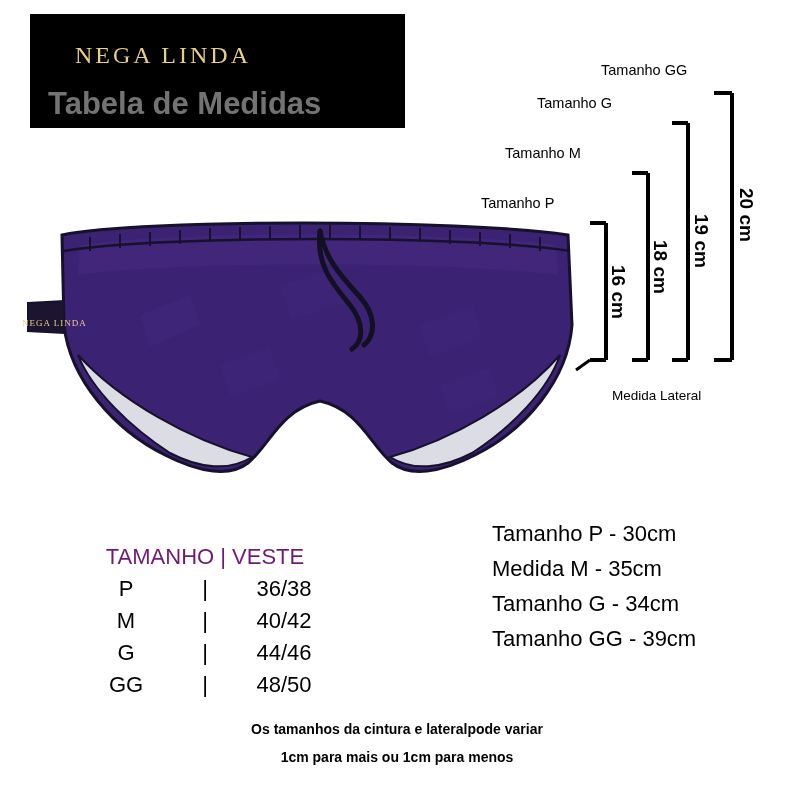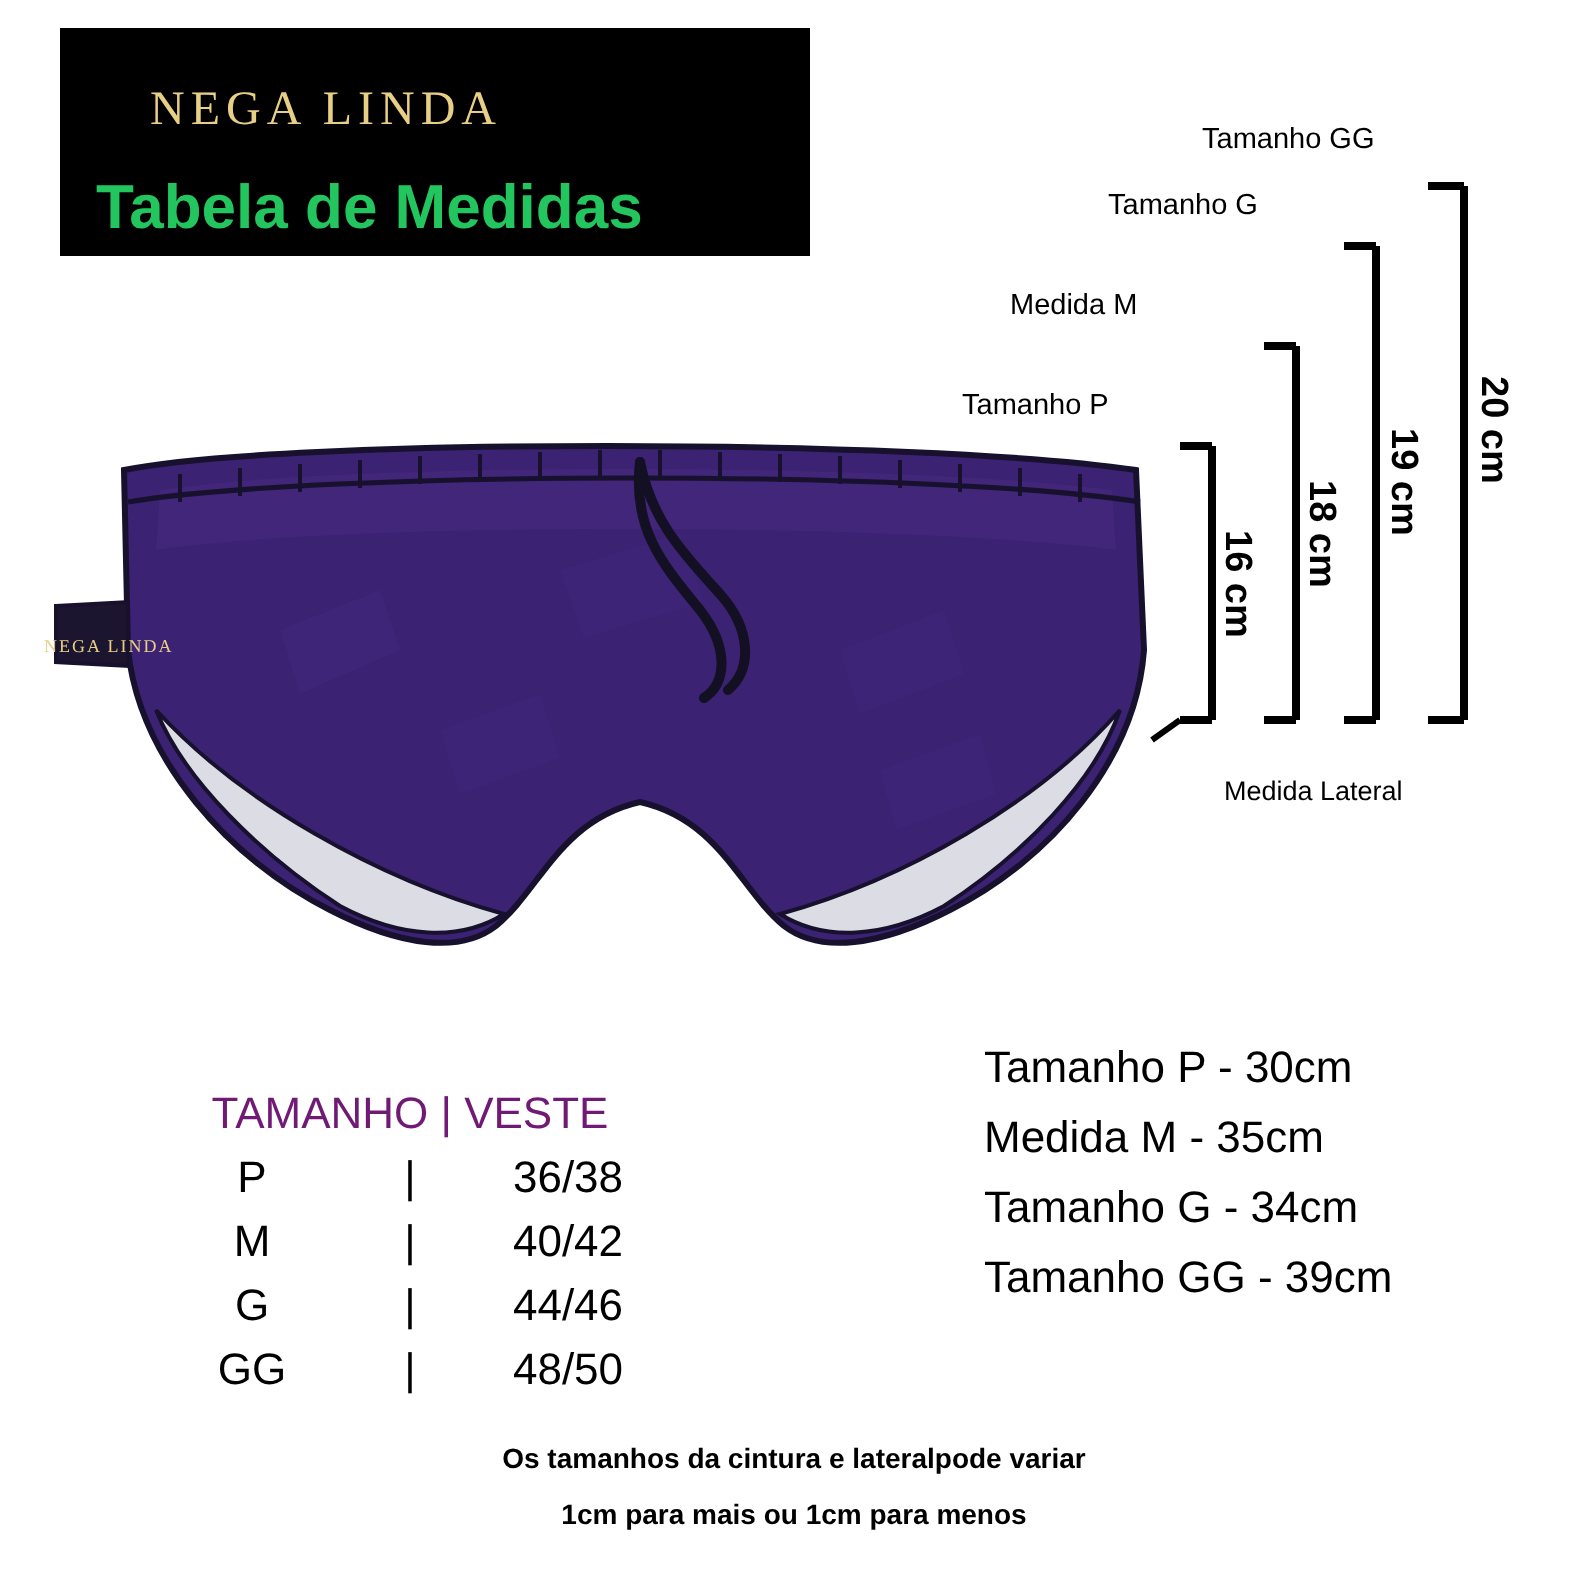--- a/index.html
+++ b/index.html
@@ -47,21 +47,21 @@
     left: 30px;
     top: 80px;
     width: 375px;
     height: 48px;
     background: #000000;
   }
   .title-text {
     position: absolute;
     left: 18px;
     top: 6px;
-    color: #22c55e;
+    color: #737373;
     font-size: 31px;
     font-weight: bold;
     white-space: nowrap;
   }
 
   
   .garment {
     position: absolute;
     left: 20px;
     top: 205px;
@@ -220,22 +220,22 @@
     <path d="M72 113 L88 113 M88 113 L88 300 M72 300 L88 300" fill="none" stroke="#000" stroke-width="4"></path>
 
     <path d="M112 63 L128 63 M128 63 L128 300 M112 300 L128 300" fill="none" stroke="#000" stroke-width="4"></path>
 
     <path d="M154 33 L172 33 M172 33 L172 300 M154 300 L172 300" fill="none" stroke="#000" stroke-width="4"></path>
 
     <path d="M30 300 L16 310" fill="none" stroke="#000" stroke-width="3"></path>
   </svg>
 
   <div class="meas-label" style="left:601px;top:62px;">Tamanho GG</div>
-  <div class="meas-label" style="left:537px;top:95px;margin-left:17px;">Tamanho G</div>
-  <div class="meas-label" style="left:505px;top:145px;">Medida M</div>
+  <div class="meas-label" style="left:537px;top:95px;">Tamanho G</div>
+  <div class="meas-label" style="left:505px;top:145px;">Tamanho M</div>
   <div class="meas-label" style="left:481px;top:195px;">Tamanho P</div>
 
   <div class="vert-label" style="left:757px;top:188px;">20 cm</div>
   <div class="vert-label" style="left:712px;top:214px;">19 cm</div>
   <div class="vert-label" style="left:671px;top:240px;">18 cm</div>
   <div class="vert-label" style="left:629px;top:265px;">16 cm</div>
 
   <div class="lateral-label" style="left:612px;top:388px;">Medida Lateral</div>
 
   <div class="tbl-left">

